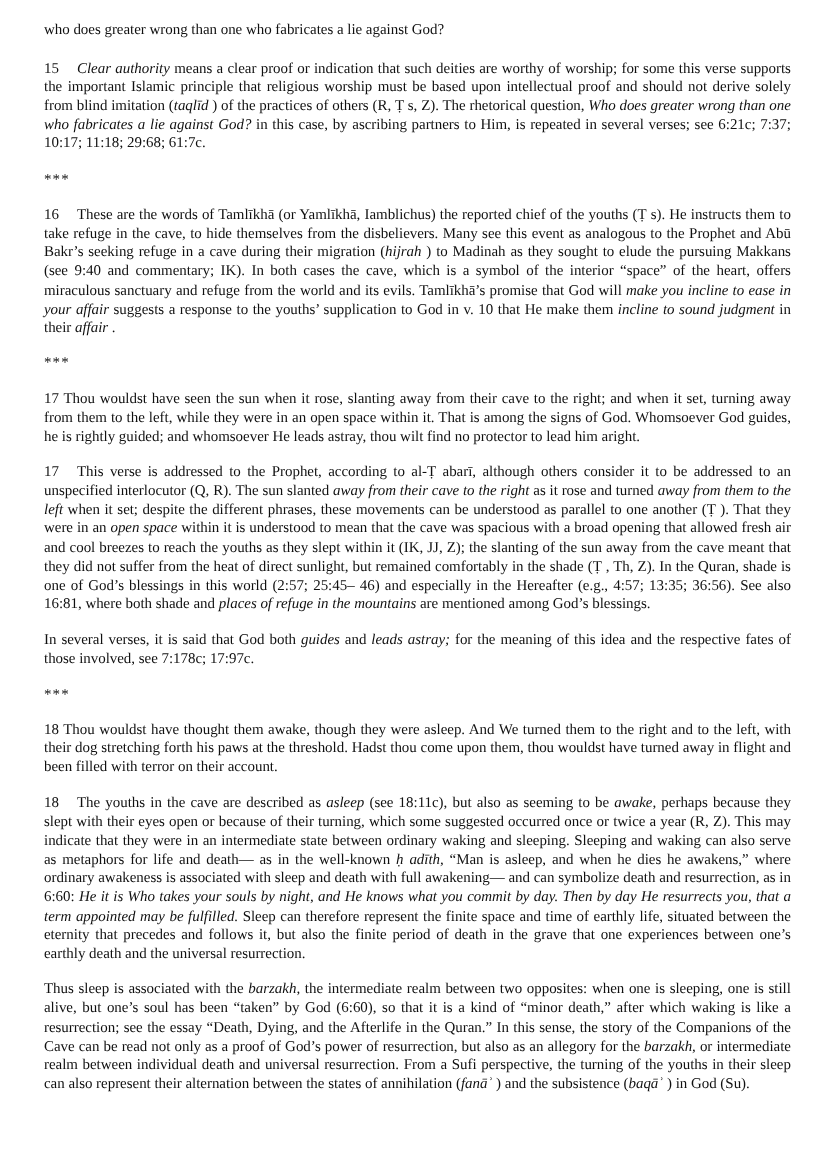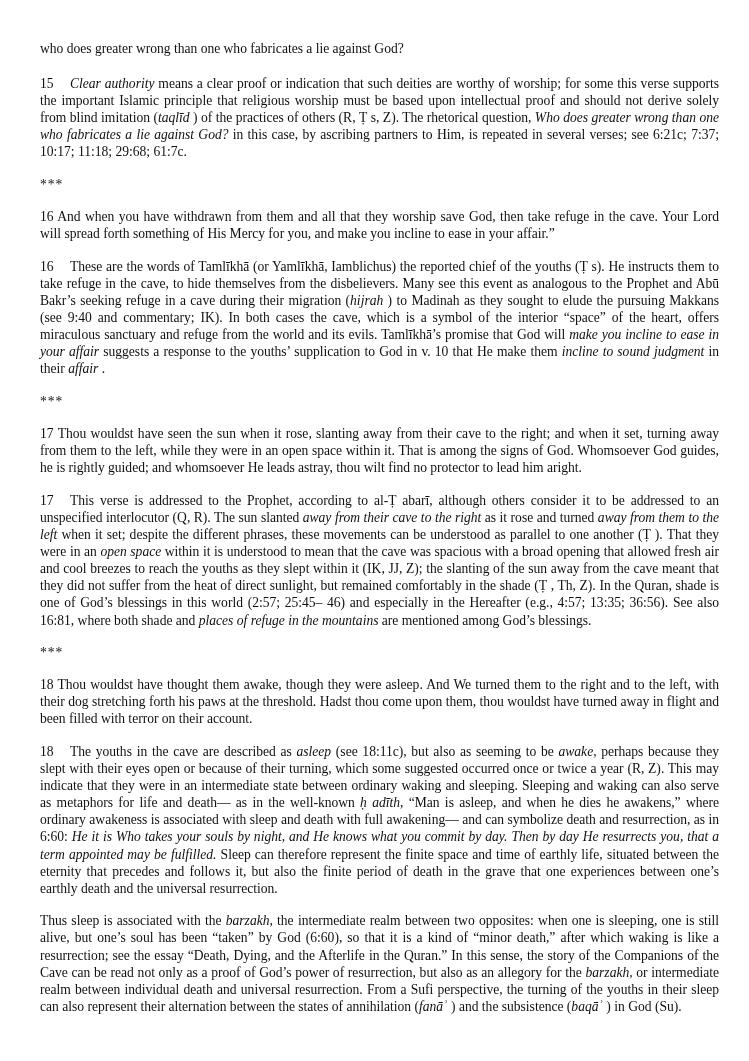--- a/index.html
+++ b/index.html
@@ -12,21 +12,21 @@
     font-family: "Liberation Serif", "DejaVu Serif", serif;
     color: #101010;
   }
   .page {
     position: relative;
     width: 749px;
     height: 1061px;
     margin: 0 auto;
     background: #ffffff;
     box-sizing: border-box;
-    padding: 40px 30px 20px 40px;
+    padding: 18px 30px 20px 40px;
     overflow: hidden;
   }
   .content {
     width: 679px;
   }
   p.para {
     margin: 0 0 15.5px 0;
     font-size: 13.6px;
     line-height: 17.1px;
     text-align: justify;
@@ -75,30 +75,30 @@
 
 <div class="page">
   <div class="content">
 
     <p class="para catchline"><span>who does greater wrong than one who fabricates a lie against God?</span></p>
 
     <p class="para commentary"><span class="cnum num">15</span><i>Clear authority</i><span> means a clear proof or indication that such deities are worthy of worship; for some this verse supports the important Islamic principle that religious worship must be based upon intellectual proof and should not derive solely from blind imitation (</span><i>taqlīd </i><span>) of the practices of others (R, Ṭ s, Z). The rhetorical question, </span><i>Who does greater wrong than one who fabricates a lie against God?</i><span> in this case, by ascribing partners to Him, is repeated in several verses; see 6:21c; 7:37; 10:17; 11:18; 29:68; 61:7c.</span></p>
 
     <div class="sep">***</div>
 
-    <p class="para verse"><span class="num">16</span><span> And when you have withdrawn from them and all that they worship save God, then take refuge in the cave. Your Lord will spread forth something of His Mercy for you, and make you incline to ease in your affair.”</span></p>
 
     <p class="para commentary"><span class="cnum num">16</span><span>These are the words of Tamlīkhā (or Yamlīkhā, Iamblichus) the reported chief of the youths (Ṭ s). He instructs them to take refuge in the cave, to hide themselves from the disbelievers. Many see this event as analogous to the Prophet and Abū Bakr’s seeking refuge in a cave during their migration (</span><i>hijrah </i><span>) to Madinah as they sought to elude the pursuing Makkans (see 9:40 and commentary; IK). In both cases the cave, which is a symbol of the interior “space” of the heart, offers miraculous sanctuary and refuge from the world and its evils. Tamlīkhā’s promise that God will </span><i>make you incline to ease in your affair</i><span> suggests a response to the youths’ supplication to God in v. 10 that He make them </span><i>incline to sound judgment</i><span> in their </span><i>affair</i><span> .</span></p>
 
     <div class="sep">***</div>
 
     <p class="para verse"><span class="num">17</span><span> Thou wouldst have seen the sun when it rose, slanting away from their cave to the right; and when it set, turning away from them to the left, while they were in an open space within it. That is among the signs of God. Whomsoever God guides, he is rightly guided; and whomsoever He leads astray, thou wilt find no protector to lead him aright.</span></p>
 
     <p class="para commentary"><span class="cnum num">17</span><span>This verse is addressed to the Prophet, according to al-Ṭ abarī, although others consider it to be addressed to an unspecified interlocutor (Q, R). The sun slanted </span><i>away from their cave to the right</i><span> as it rose and turned </span><i>away from them to the left</i><span> when it set; despite the different phrases, these movements can be understood as parallel to one another (Ṭ ). That they were in an </span><i>open space</i><span> within it is understood to mean that the cave was spacious with a broad opening that allowed fresh air and cool breezes to reach the youths as they slept within it (IK, JJ, Z); the slanting of the sun away from the cave meant that they did not suffer from the heat of direct sunlight, but remained comfortably in the shade (Ṭ , Th, Z). In the Quran, shade is one of God’s blessings in this world (2:57; 25:45– 46) and especially in the Hereafter (e.g., 4:57; 13:35; 36:56). See also 16:81, where both shade and </span><i>places of refuge in the mountains</i><span> are mentioned among God’s blessings.</span></p>
 
+    <p class="para plain"><span>In several verses, it is said that God both </span><i>guides</i><span> and </span><i>leads astray;</i><span> for the meaning of this idea and the respective fates of those involved, see 7:178c; 17:97c.</span></p>
 
     <div class="sep">***</div>
 
     <p class="para verse"><span class="num">18</span><span> Thou wouldst have thought them awake, though they were asleep. And We turned them to the right and to the left, with their dog stretching forth his paws at the threshold. Hadst thou come upon them, thou wouldst have turned away in flight and been filled with terror on their account.</span></p>
 
     <p class="para commentary"><span class="cnum num">18</span><span>The youths in the cave are described as </span><i>asleep</i><span> (see 18:11c), but also as seeming to be </span><i>awake,</i><span> perhaps because they slept with their eyes open or because of their turning, which some suggested occurred once or twice a year (R, Z). This may indicate that they were in an intermediate state between ordinary waking and sleeping. Sleeping and waking can also serve as metaphors for life and death— as in the well-known </span><i>ḥ adīth,</i><span> “Man is asleep, and when he dies he awakens,” where ordinary awakeness is associated with sleep and death with full awakening— and can symbolize death and resurrection, as in 6:60: </span><i>He it is Who takes your souls by night, and He knows what you commit by day. Then by day He resurrects you, that a term appointed may be fulfilled.</i><span> Sleep can therefore represent the finite space and time of earthly life, situated between the eternity that precedes and follows it, but also the finite period of death in the grave that one experiences between one’s earthly death and the universal resurrection.</span></p>
 
     <p class="para plain"><span>Thus sleep is associated with the </span><i>barzakh,</i><span> the intermediate realm between two opposites: when one is sleeping, one is still alive, but one’s soul has been “taken” by God (6:60), so that it is a kind of “minor death,” after which waking is like a resurrection; see the essay “Death, Dying, and the Afterlife in the Quran.” In this sense, the story of the Companions of the Cave can be read not only as a proof of God’s power of resurrection, but also as an allegory for the </span><i>barzakh,</i><span> or intermediate realm between individual death and universal resurrection. From a Sufi perspective, the turning of the youths in their sleep can also represent their alternation between the states of annihilation (</span><i>fanāʾ </i><span>) and the subsistence (</span><i>baqāʾ </i><span>) in God (Su).</span></p>
 
   </div>

